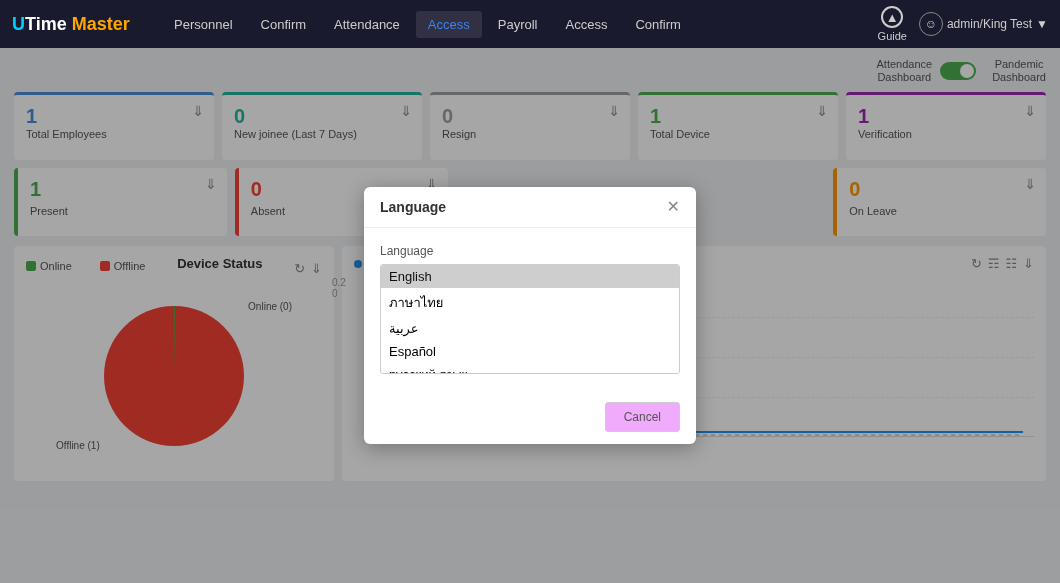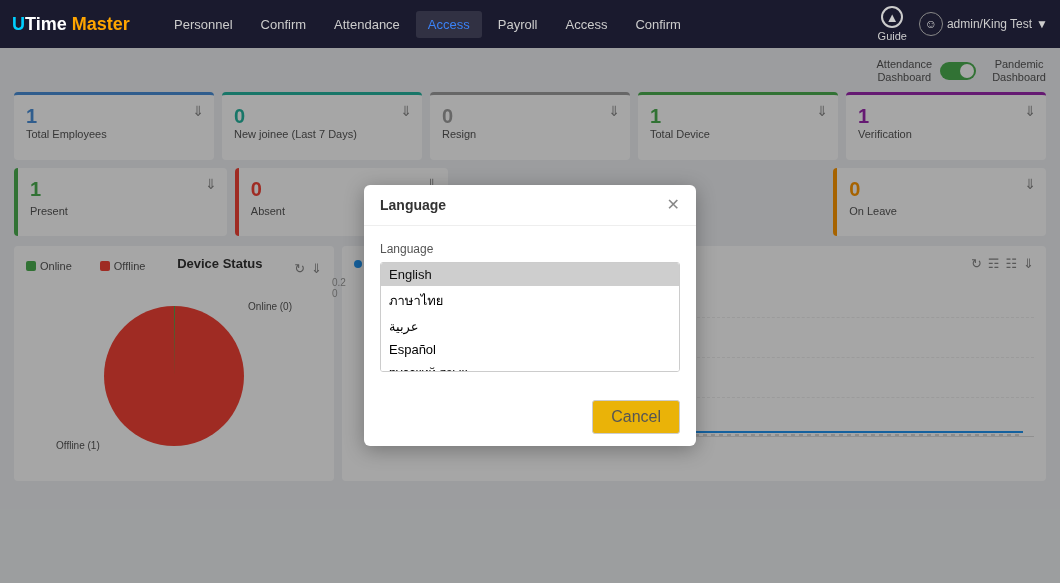--- a/index.html
+++ b/index.html
@@ -381,27 +381,27 @@
     .btn-confirm {
       background: #4caf50;
       color: #fff;
       border: none;
       border-radius: 3px;
       padding: 7px 18px;
       cursor: pointer;
       font-size: 13px;
     }
     .btn-cancel {
-      background: #eab308;
+      background: #f0abfc;
       color: #555;
       border: 1px solid #ccc;
       border-radius: 3px;
       padding: 7px 18px;
       cursor: pointer;
-      font-size: 16px;
+      font-size: 12px;
     }
   </style>
 </head>
 <body>
 
 <nav class="navbar">
   <div class="nav-logo">
     <span class="u">U</span><span class="time">Time</span>&nbsp;<span class="master">Master</span>
   </div>
   <div class="nav-menu">

